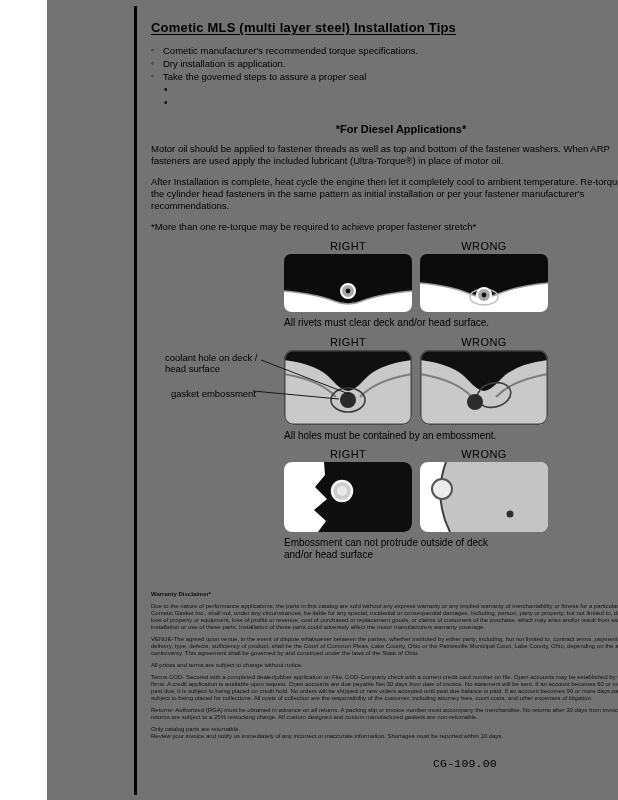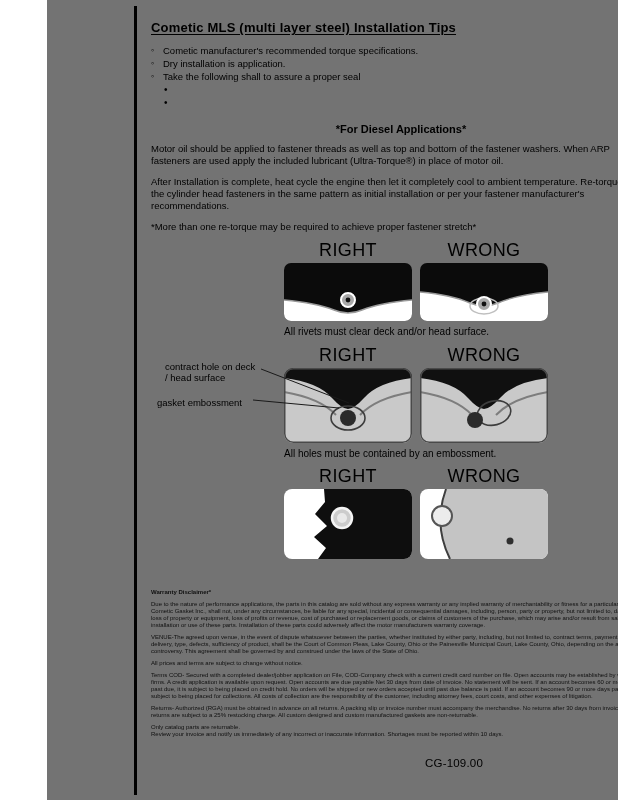--- a/index.html
+++ b/index.html
@@ -19,40 +19,40 @@
   .tip .bullet { flex:0 0 12px; width:12px; font-size:9px; }
   .tip.sub { padding-left:13px; }
   .tip.sub .bullet { font-size:10px; }
 
   .diesel-heading { font-size:11px; font-weight:bold; margin-top:14px; margin-bottom:8px;text-align:center; }
   .body-para { font-size:9.5px; line-height:12px; width:480px; margin-bottom:9px; }
   .note { margin-top:1px; margin-bottom:4px; }
 
   .diag-block { margin-left:133px; margin-top:7px; }
   .diag-headers { display:flex; margin-bottom:2px; }
-  .diag-h { width:128px; text-align:center; font-size:18px; letter-spacing:0.4px; }
+  .diag-h { width:128px; text-align:center; font-size:11px; letter-spacing:0.4px; }
   .diag-h + .diag-h { margin-left:8px; }
   .diag-panels { display:flex; }
   .diag-panels svg + svg { margin-left:8px; }
   .diag-caption { font-size:10px; margin-top:5px; }
   .caption-narrow { width:225px; line-height:12px; }
 
   .row2 { position:relative; margin-left:0; margin-top:8px; }
   .row2 .diag-headers, .row2 .diag-panels, .row2 .diag-caption { margin-left:133px; }
   .lbl { position:absolute; font-size:9.5px; line-height:11px; z-index:2; }
   .lbl-coolant { left:14px; top:16px; width:94px; }
-  .lbl-emboss { left:6px; top:52px; }
+  .lbl-emboss { left:20px; top:52px; }
   .pointer-lines { position:absolute; left:100px; top:0; z-index:3; }
 
   .legal { margin-top:30px; width:498px; font-size:6px; line-height:7px; color:#101010; }
   .legal-heading { font-weight:bold; margin-bottom:5px; }
   .legal p { margin-bottom:5px; }
   .legal p.tight { margin-bottom:0; }
 
-  .footer-code { position:absolute; left:378px; top:757px; font-size:11.5px; letter-spacing:0.2px; }
+  .footer-code { position:absolute; left:386px; top:757px; font-size:11.5px; letter-spacing:0.2px;font-family:Liberation Mono, monospace; }
 </style>
 </head>
 <body>
 
 <div class="page">
   <div class="spine"></div>
 
   <div class="content">
     <h1 class="title">Cometic MLS (multi layer steel) Installation Tips</h1>
 
@@ -60,21 +60,21 @@
       <div class="tip">
         <span class="bullet">◦</span>
         <span>Cometic manufacturer's recommended torque specifications.</span>
       </div>
       <div class="tip">
         <span class="bullet">◦</span>
         <span>Dry installation is application.</span>
       </div>
       <div class="tip">
         <span class="bullet">◦</span>
-        <span>Take the following shall to assure a proper seal</span>
+        <span>Take the governed steps to assure a proper seal</span>
       </div>
       <div class="tip sub">
         <span class="bullet">•</span>
       </div>
       <div class="tip sub">
         <span class="bullet">•</span>
       </div>
     </div>
 
     <h2 class="diesel-heading">*For Diesel Applications*</h2>
@@ -115,21 +115,21 @@
             <ellipse cx="64" cy="43" rx="14" ry="8" fill="none" stroke="#bfbfbf" stroke-width="1.5"></ellipse>
             <circle cx="64" cy="41" r="7" fill="#a8a8a8" stroke="#ffffff" stroke-width="2"></circle>
             <circle cx="64" cy="41" r="2.4" fill="#111111"></circle>
           </g>
         </svg>
       </div>
       <div class="diag-caption">All rivets must clear deck and/or head surface.</div>
     </div>
 
     <div class="diag-block row2">
-      <div class="lbl lbl-coolant">contract hole on deck / head surface</div>
+      <div class="lbl lbl-coolant">coolant hole on deck / head surface</div>
       <div class="lbl lbl-emboss">gasket embossment</div>
       <svg class="pointer-lines" width="110" height="85" viewBox="0 0 110 85">
         <line x1="10" y1="24" x2="98" y2="58" stroke="#1a1a1a" stroke-width="1"></line>
         <line x1="2" y1="55" x2="88" y2="63" stroke="#1a1a1a" stroke-width="1"></line>
       </svg>
       <div class="diag-headers">
         <span class="diag-h">RIGHT</span>
         <span class="diag-h">WRONG</span>
       </div>
       <div class="diag-panels">
@@ -196,20 +196,21 @@
             </defs>
           <g clip-path="url(#c3b)">
             <rect width="128" height="70" fill="#ffffff"></rect>
             <path d="M26,0 L128,0 L128,70 L30,70 Q13,36 26,0 Z" fill="#c4c4c4"></path>
             <path d="M26,0 Q13,36 30,70" fill="none" stroke="#3f3f3f" stroke-width="2"></path>
             <circle cx="22" cy="27" r="10" fill="#ececec" stroke="#555555" stroke-width="2"></circle>
             <circle cx="90" cy="52" r="3.5" fill="#2f2f2f"></circle>
           </g>
         </svg>
       </div>
+      <div class="diag-caption caption-narrow">Embossment can not protrude outside of deck and/or head surface</div>
     </div>
 
     <div class="legal">
       <div class="legal-heading">Warranty Disclaimer*</div>
       <p>Due to the nature of performance applications, the parts in this catalog are sold without any express warranty or any implied warranty of merchantability or fitness for a particular purpose.  Cometic Gasket Inc., shall not, under any circumstances, be liable for any special, incidental or consequential damages, including, person, party or property, but not limited to, damage, or loss of property or equipment, loss of profits or revenue, cost of purchased or replacement goods, or claims of customers of the purchase, which may arise and/or result from sale, installation or use of these parts.  Installation of these parts could adversely affect the motor manufacturers warranty coverage.</p>
       <p>VENUE-The agreed upon venue, in the event of dispute whatsoever between the parties, whether instituted by either party, including, but not limited to, contract terms, payment terms, delivery, type, defects, sufficiency of product, shall be the Court of Common Pleas, Lake County, Ohio or the Painesville Municipal Court, Lake County, Ohio, depending on the amount in controversy. This agreement shall be governed by and construed under the laws of the State of Ohio.</p>
       <p>All prices and terms are subject to change without notice.</p>
       <p>Terms COD- Secured with a completed dealer/jobber application on File, COD-Company check with a current credit card number on file.  Open accounts may be established by well rated firms.  A credit application is available upon request.  Open accounts are due payable Net 30 days from date of invoice.  No statement will be sent.  If an account becomes 60 or more days past due, it is subject to being placed on credit hold.  No orders will be shipped or new orders accepted until past due balance is paid.  If an account becomes 90 or more days past due, it is subject to being placed for collections.  All costs of collection are the responsibility of the customer, including attorney fees, court costs, and other expenses of litigation.</p>
       <p>Returns- Authorized (RGA) must be obtained in advance on all returns.  A packing slip or invoice number must accompany the merchandise.  No returns after 30 days from invoice date.  All returns are subject to a 25% restocking charge.  All custom designed and custom manufactured gaskets are non-returnable.</p>
       <p class="tight">Only catalog parts are returnable.</p>

